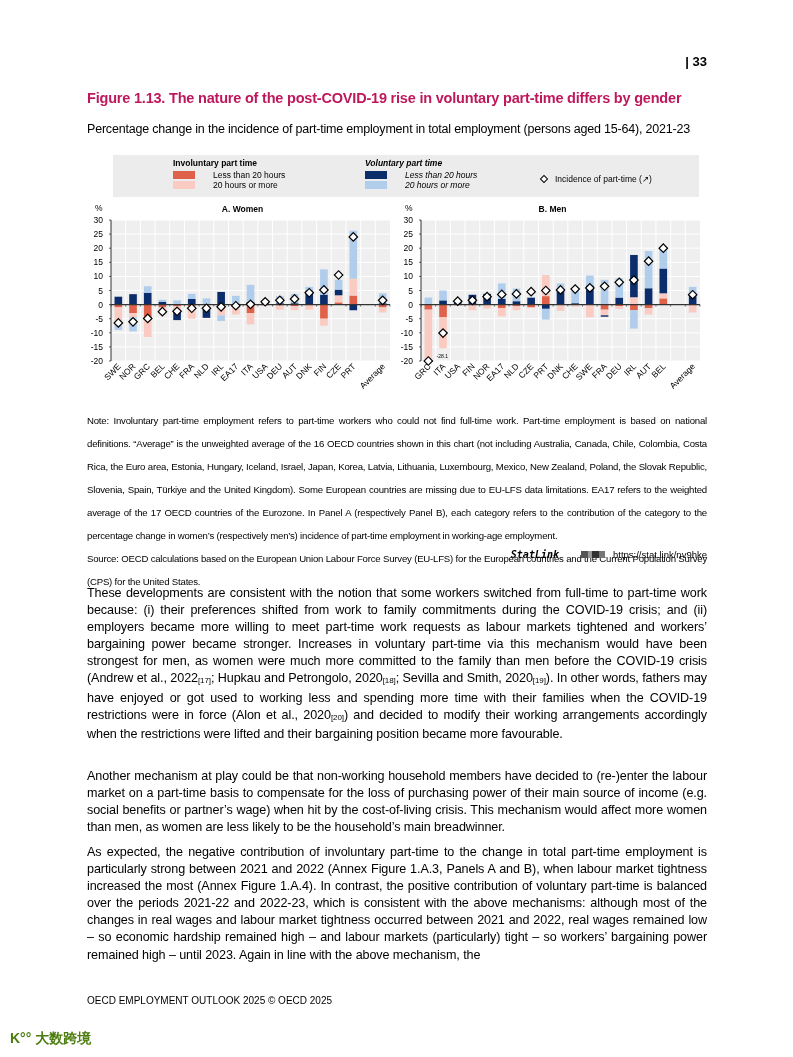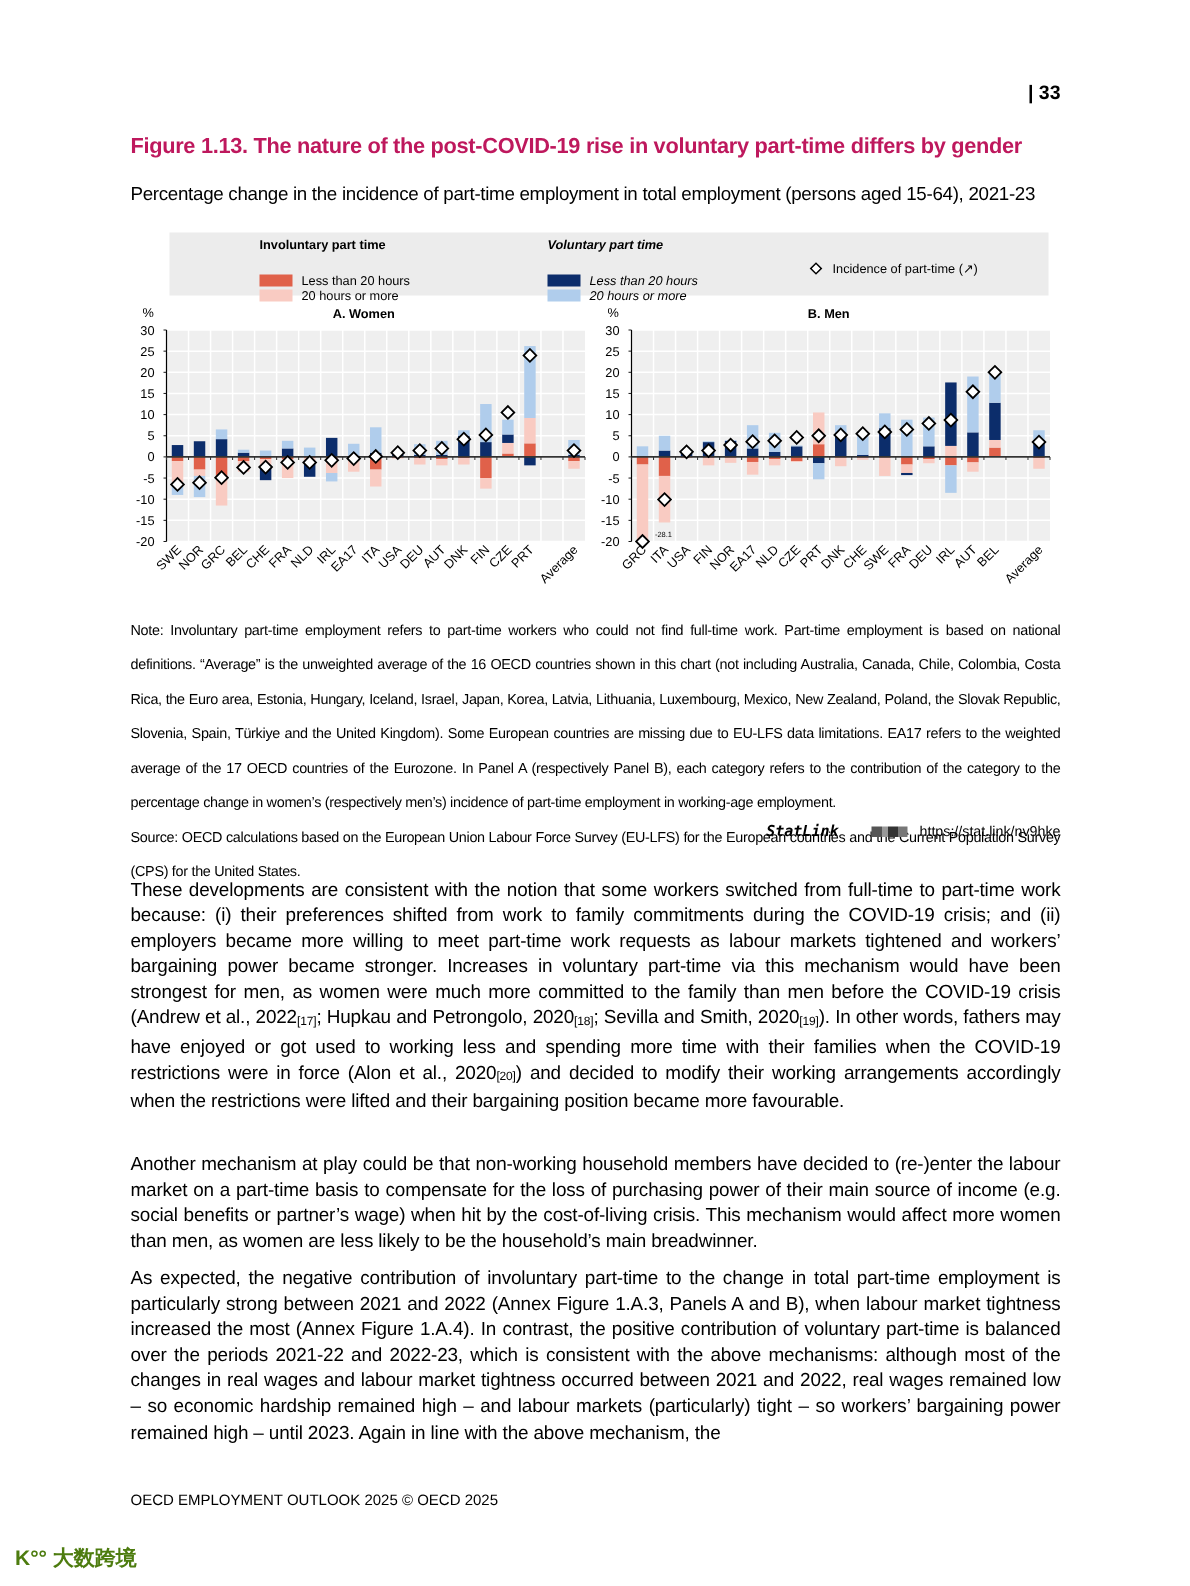--- a/index.html
+++ b/index.html
@@ -3,22 +3,22 @@
 <meta charset="utf-8">
 <style>
   * { box-sizing: border-box; margin: 0; padding: 0; }
   html, body { width: 793px; height: 1057px; background: #ffffff; overflow: hidden; }
   body { font-family: "Liberation Sans", sans-serif; color: #000; position: relative; }
   .page-num { position: absolute; top: 54px; right: 86px; font-size: 13px; font-weight: bold; }
   .fig-title { position: absolute; top: 90px; left: 87px; font-size: 14.5px; font-weight: bold; color: #be185d; letter-spacing: -0.2px; text-align: center; }
   .fig-sub { position: absolute; top: 122px; left: 87px; font-size: 12.5px; letter-spacing: -0.2px; }
   .legend { position: absolute; top: 155px; left: 113px; width: 586px; height: 42px; background: #ececec; font-size: 8.5px; }
   .lg-group { position: absolute; top: 3px; }
-  .lg-head { font-weight: bold; font-size: 8.5px; margin-bottom: 14px; }
-  .lg-row { display: flex; align-items: center; height: 10px; }
+  .lg-head { font-weight: bold; font-size: 8.5px; margin-bottom: 2px; }
+  .lg-row { display: flex; align-items: center; height: 10px; gap: 12px; }
   .sw { width: 22px; height: 8px; margin-right: 6px; display: inline-block; }
   .lg-diamond { position: absolute; left: 428px; top: 19px; display: flex; align-items: center; text-align: right; }
   .diam { width: 6px; height: 6px; border: 1.3px solid #000; background: #fff; transform: rotate(45deg); display: inline-block; margin-right: 8px; }
   .chart { position: absolute; top: 200px; }
   .chart svg { display: block; }
   .note { position: absolute; top: 409px; left: 87px; width: 620px; font-size: 9.6px; line-height: 23px; text-align: justify; letter-spacing: -0.2px; }
   .statlink { position: absolute; top: 549px; right: 86px; font-size: 9.5px; display: flex; align-items: center; }
   .statlink .sl-brand { font-family: "DejaVu Sans Mono", monospace; font-style: italic; font-weight: bold; font-size: 10px; margin-right: 22px; }
   .statlink .sl-icon { width: 24px; height: 7px; background: linear-gradient(90deg,#555 0 30%,#999 30% 45%,#333 45% 75%,#777 75%); margin-right: 8px; }
   .body-text { position: absolute; left: 87px; width: 620px; font-size: 12.6px; line-height: 17.1px; text-align: justify; letter-spacing: -0.1px; }

